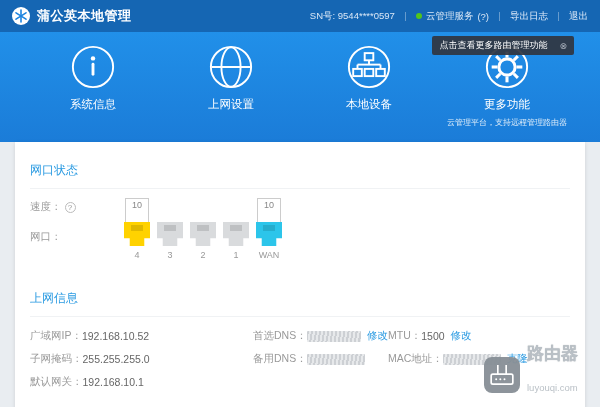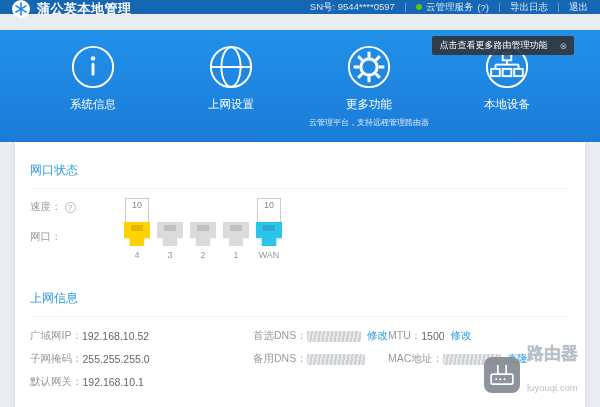--- a/index.html
+++ b/index.html
@@ -9,21 +9,21 @@
     --lan-active:#ffd200;
     --wan-active:#2cc5ea;
   }
   *{box-sizing:border-box;margin:0;padding:0;}
   html,body{width:600px;height:407px;overflow:hidden;}
   body{font-family:"Liberation Sans","DejaVu Sans",sans-serif;background:#e9edf1;}
   #app{position:relative;width:600px;height:407px;overflow:hidden;}
 
   
   .header{position:absolute;top:0;left:0;right:0;height:14px;background:var(--header-bg);
-    display:flex;padding:0 12px;color:#fff;z-index:20;}
+    display:flex;align-items:center;padding:16px 12px;color:#fff;z-index:20;}
   .logo{width:18px;height:18px;display:flex;align-items:center;justify-content:center;}
   .header-title{margin-left:7px;font-size:13px;font-weight:bold;letter-spacing:.5px;}
   .header-right{margin-left:auto;display:flex;align-items:center;gap:10px;font-size:9.5px;color:#d9e7f6;}
   .sep{width:1px;height:9px;background:rgba(255,255,255,.35);}
   .cloud{display:flex;align-items:center;gap:4px;}
   .dot-green{width:6px;height:6px;border-radius:50%;background:#52c41a;display:inline-block;}
   .hlink{cursor:pointer;color:#e4eefb;}
 
   
   .band{position:absolute;top:30px;left:0;right:0;height:112px;
@@ -135,54 +135,54 @@
           <circle cx="24" cy="24" r="21"></circle>
           <ellipse cx="24" cy="24" rx="10" ry="20.5"></ellipse>
           <line x1="3.5" y1="24" x2="44.5" y2="24"></line>
         </svg>
       </span>
       <span class="nav-label">上网设置</span>
     </div>
 
     <div class="nav-item">
       <span class="nav-icon">
+        <svg width="46" height="46" viewBox="0 0 48 48" fill="none" stroke="#fff" stroke-width="2">
+          <circle cx="24" cy="24" r="21"></circle>
+          <rect x="19.5" y="9.5" width="9" height="7.5"></rect>
+          <line x1="24" y1="17" x2="24" y2="21.5"></line>
+          <line x1="12" y1="21.5" x2="36" y2="21.5"></line>
+          <line x1="12" y1="21.5" x2="12" y2="26"></line>
+          <line x1="36" y1="21.5" x2="36" y2="26"></line>
+          <rect x="7.5" y="26" width="9" height="7.5"></rect>
+          <rect x="19.5" y="26" width="9" height="7.5"></rect>
+          <rect x="31.5" y="26" width="9" height="7.5"></rect>
+        </svg>
+      </span>
+      <span class="nav-label">本地设备</span>
+    </div>
+
+    <div class="nav-item">
+      <span class="nav-icon">
         <svg width="46" height="46" viewBox="0 0 48 48" fill="none">
           <circle cx="24" cy="24" r="21" stroke="#fff" stroke-width="2"></circle>
           <circle cx="24" cy="24" r="8.5" stroke="#fff" stroke-width="3.2"></circle>
           <g fill="#fff">
             <rect x="22.4" y="8" width="3.2" height="6"></rect>
             <rect x="22.4" y="8" width="3.2" height="6" transform="rotate(45 24 24)"></rect>
             <rect x="22.4" y="8" width="3.2" height="6" transform="rotate(90 24 24)"></rect>
             <rect x="22.4" y="8" width="3.2" height="6" transform="rotate(135 24 24)"></rect>
             <rect x="22.4" y="8" width="3.2" height="6" transform="rotate(180 24 24)"></rect>
             <rect x="22.4" y="8" width="3.2" height="6" transform="rotate(225 24 24)"></rect>
             <rect x="22.4" y="8" width="3.2" height="6" transform="rotate(270 24 24)"></rect>
             <rect x="22.4" y="8" width="3.2" height="6" transform="rotate(315 24 24)"></rect>
           </g>
         </svg>
       </span>
       <span class="nav-label">更多功能</span>
       <span class="nav-caption">云管理平台，支持远程管理路由器</span>
-    </div>
-
-    <div class="nav-item">
-      <span class="nav-icon">
-        <svg width="46" height="46" viewBox="0 0 48 48" fill="none" stroke="#fff" stroke-width="2">
-          <circle cx="24" cy="24" r="21"></circle>
-          <rect x="19.5" y="9.5" width="9" height="7.5"></rect>
-          <line x1="24" y1="17" x2="24" y2="21.5"></line>
-          <line x1="12" y1="21.5" x2="36" y2="21.5"></line>
-          <line x1="12" y1="21.5" x2="12" y2="26"></line>
-          <line x1="36" y1="21.5" x2="36" y2="26"></line>
-          <rect x="7.5" y="26" width="9" height="7.5"></rect>
-          <rect x="19.5" y="26" width="9" height="7.5"></rect>
-          <rect x="31.5" y="26" width="9" height="7.5"></rect>
-        </svg>
-      </span>
-      <span class="nav-label">本地设备</span>
     </div>
   </div>
 
   <div class="card">
 
     <div class="section-heading">网口状态</div>
 
     <div class="speed-row">
       <span class="speed-label">
         <span class="label">速度：</span>

